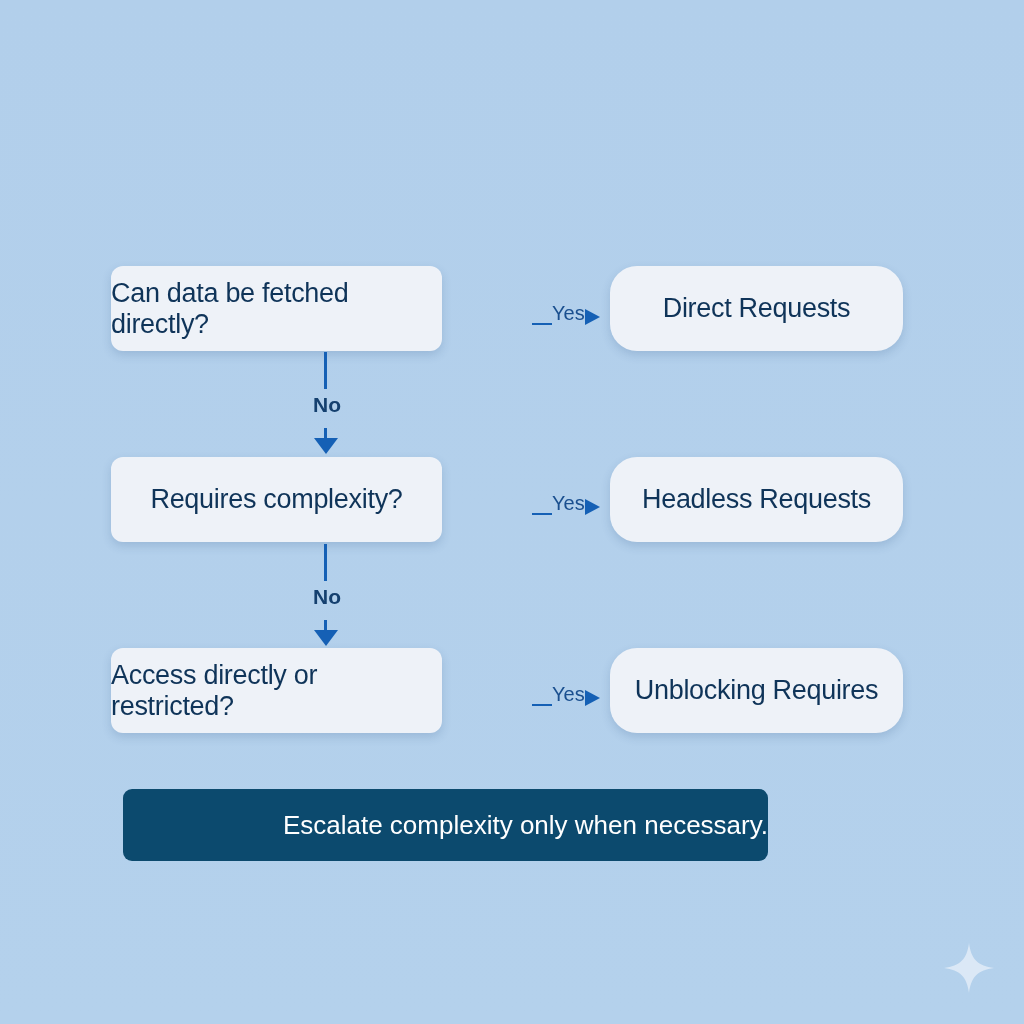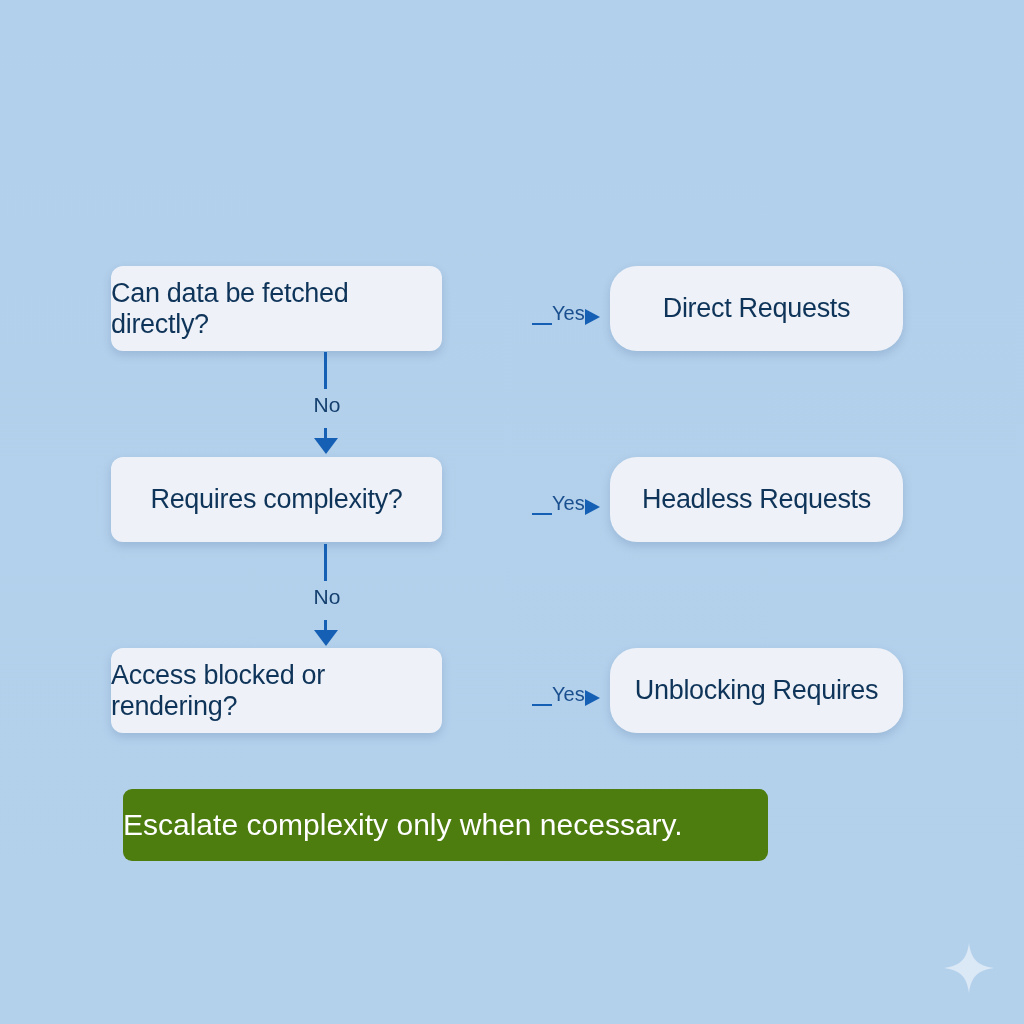--- a/index.html
+++ b/index.html
@@ -20,27 +20,27 @@
     .yes {
       position:absolute; left:530px; width:80px; height:30px;
       display:flex; align-items:flex-end; color:#1a4f8f; font-size:20px;
     }
     .yes .line { width:20px; height:2px; background:#1560b5; margin-left:2px; }
     .yes .tri { width:0; height:0; border-top:8px solid transparent; border-bottom:8px solid transparent; border-left:15px solid #1560b5; }
     .down {
       position:absolute; left:305px; width:40px; height:108px;
     }
     .down .vline { position:absolute; left:19px; top:0; width:3px; height:37px; background:#1560b5; }
-    .down .label { position:absolute; left:0; width:44px; top:41px; text-align:center; color:#15406f; font-size:21px; }
+    .down .label { position:absolute; left:0; width:44px; top:41px; text-align:center; color:#15406f; font-size:21px;font-weight:bold; }
     .down .vline2 { position:absolute; left:19px; top:76px; width:3px; height:10px; background:#1560b5; }
     .down .arrow { position:absolute; left:9px; top:86px; width:0; height:0; border-left:12px solid transparent; border-right:12px solid transparent; border-top:16px solid #1560b5; }
     .banner {
       position:absolute; left:123px; top:789px; width:645px; height:72px;
-      background:#4d7c0f; border-radius:9px; color:#ffffff; font-size:30px;
-      display:flex; align-items:center; justify-content:flex-start;
+      background:#0c4a6e; border-radius:9px; color:#ffffff; font-size:26px;
+      display:flex; align-items:center; justify-content:flex-end;
     }
     .sparkle { position:absolute; left:944px; top:943px; width:50px; height:50px; }
   </style>
 </head>
 <body>
 
 <div class="node q" style="top:266px">
   <span>Can data be fetched directly?</span>
 </div>
 <div class="yes" style="top:295px">
@@ -72,21 +72,21 @@
 </div>
 
 <div class="down" style="top:544px">
   <div class="vline"></div>
   <div class="label">No</div>
   <div class="vline2"></div>
   <div class="arrow"></div>
 </div>
 
 <div class="node q" style="top:648px">
-  <span>Access blocked or rendering?</span>
+  <span>Access directly or restricted?</span>
 </div>
 <div class="yes" style="top:676px">
   <span class="line"></span>
   <span>Yes</span>
   <span class="tri"></span>
 </div>
 <div class="node a" style="top:648px">
   <span>Unblocking Requires</span>
 </div>
 

